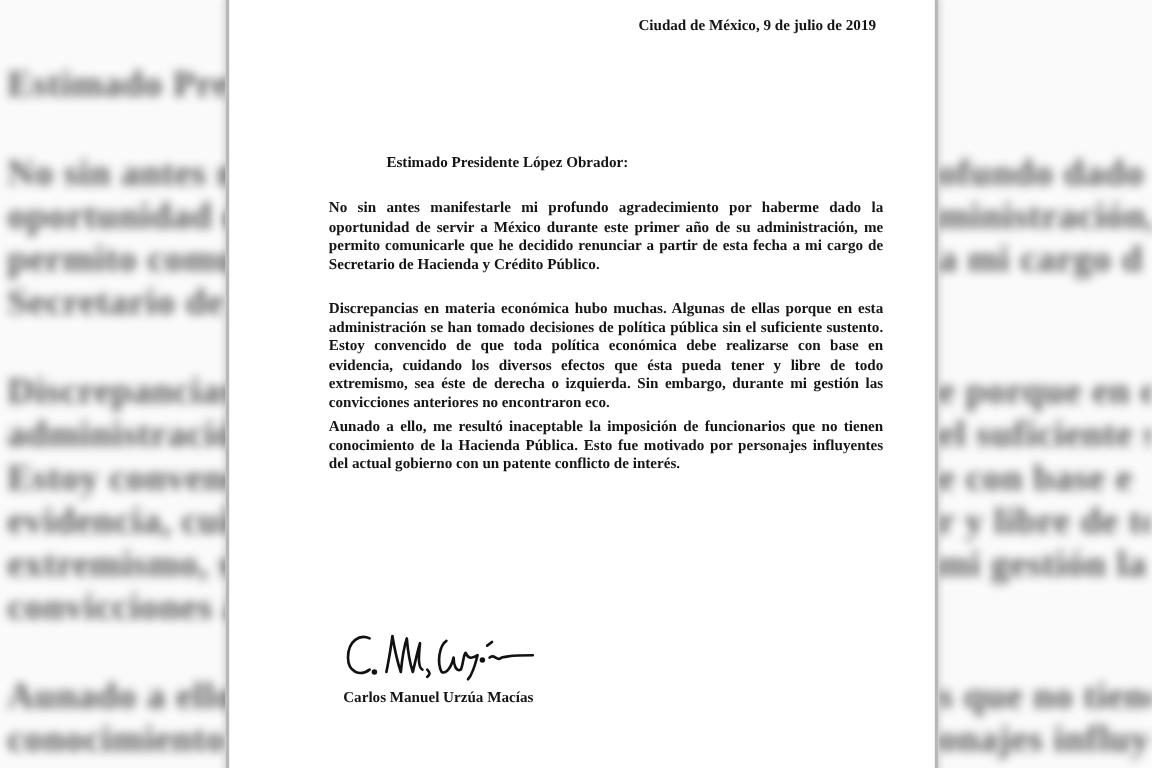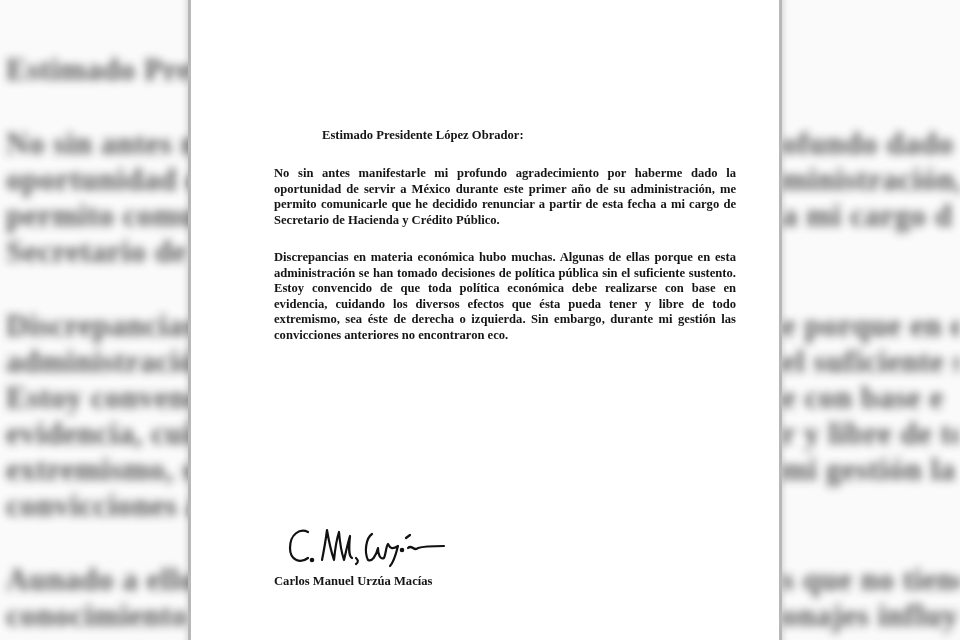--- a/index.html
+++ b/index.html
@@ -38,21 +38,21 @@
     .salutation { top: 130px; margin-left: 48px; }
     .para { text-align: justify; }
     .p1 { top: 168px; }
     .p2 { top: 252px; }
     .p3 { top: 350px; }
     .p4 { top: 414px; }
     .closing { top: 482px; }
     .signature {
       position: absolute; left: 95px; top: 526px; width: 170px; height: 44px;
     }
-    .signer { top: 576px; }
+    .signer { top: 576px; margin-left: 12px; }
     .line { display: block; }
   </style>
 </head>
 <body>
 
 <div class="bg" id="bg">
     <div class="bg-line" style="top: 52px;">Estimado Presid</div>
     <div class="bg-line" style="top: 126px;">No sin antes m</div>
     <div class="bg-line" style="top: 162px;">oportunidad de</div>
     <div class="bg-line" style="top: 198px;">permito comunic</div>
@@ -71,28 +71,30 @@
     <div class="bg-line right" style="top: 308px; left: 782px;">e porque en es</div>
     <div class="bg-line right" style="top: 344px; left: 782px;">el suficiente sust</div>
     <div class="bg-line right" style="top: 380px; left: 782px;">e con base e</div>
     <div class="bg-line right" style="top: 416px; left: 782px;">r y libre de tod</div>
     <div class="bg-line right" style="top: 452px; left: 782px;">mi gestión la</div>
     <div class="bg-line right" style="top: 562px; left: 782px;">s que no tiene</div>
     <div class="bg-line right" style="top: 598px; left: 782px;">onajes influye</div>
   </div>
 
 <div class="page">
+  <div class="date">Ciudad de México, 9 de julio de 2019</div>
 
   <div class="letter recipient">
   </div>
 
   <div class="letter salutation">Estimado Presidente López Obrador:</div>
 
   <div class="letter para p1">No sin antes manifestarle mi profundo agradecimiento por haberme dado la oportunidad de servir a México durante este primer año de su administración, me permito comunicarle que he decidido renunciar a partir de esta fecha a mi cargo de Secretario de Hacienda y Crédito Público.</div>
   <div class="letter para p2">Discrepancias en materia económica hubo muchas. Algunas de ellas porque en esta administración se han tomado decisiones de política pública sin el suficiente sustento. Estoy convencido de que toda política económica debe realizarse con base en evidencia, cuidando los diversos efectos que ésta pueda tener y libre de todo extremismo, sea éste de derecha o izquierda. Sin embargo, durante mi gestión las convicciones anteriores no encontraron eco.</div>
+  <div class="letter para p3">Aunado a ello, me resultó inaceptable la imposición de funcionarios que no tienen conocimiento de la Hacienda Pública. Esto fue motivado por personajes influyentes del actual gobierno con un patente conflicto de interés.</div>
 
 
   <div class="signature">
     <svg width="170" height="44" viewBox="0 0 170 44" fill="none" stroke="#111" stroke-width="2.2" stroke-linecap="round" stroke-linejoin="round">
 
       <path d="M22 8 C14 4, 4 10, 4 24 C4 36, 14 40, 22 34"></path>
       <circle cx="26" cy="36" r="1.2" fill="#111"></circle>
 
       <path d="M36 36 C38 26, 40 14, 41 6 C43 18, 46 30, 48 36 C49 26, 51 14, 53 8 C54 20, 56 30, 58 36 C60 28, 62 18, 64 12 C63 22, 62 32, 66 34"></path>
       <path d="M70 34 C72 36, 73 38, 70 40"></path>

